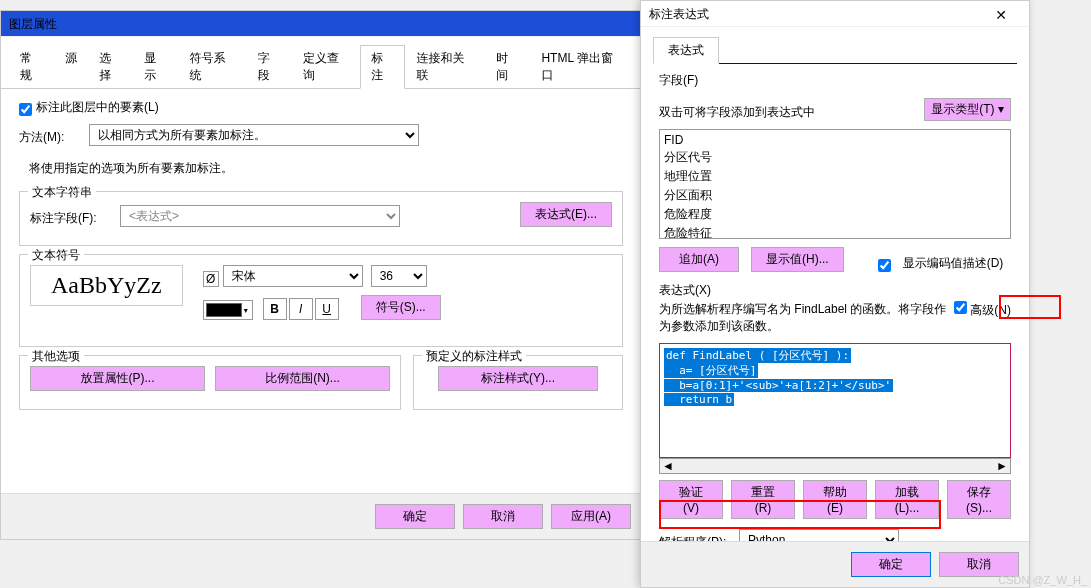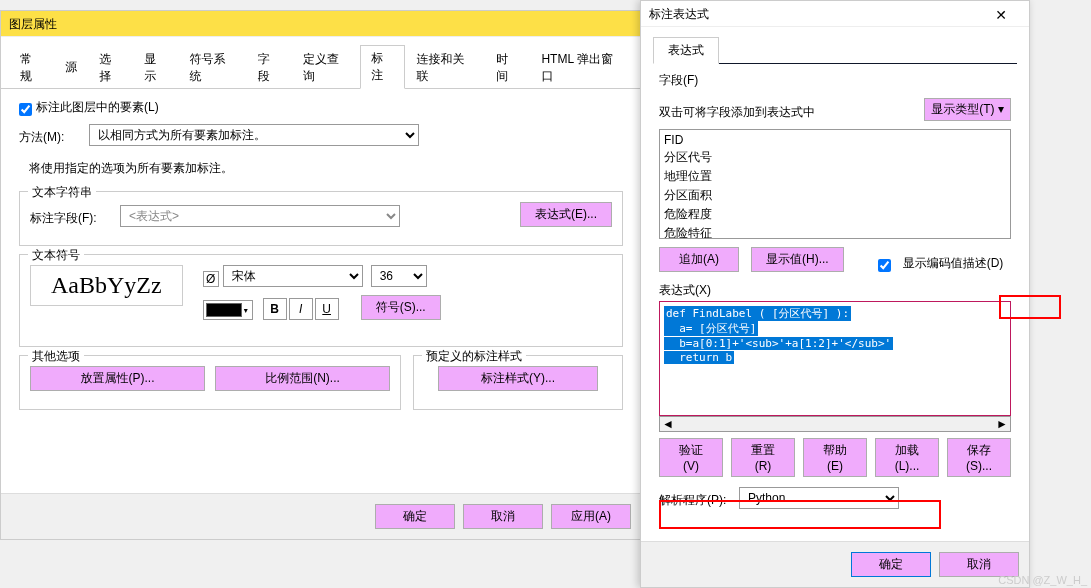--- a/index.html
+++ b/index.html
@@ -3,24 +3,24 @@
   <meta charset="utf-8">
   <style>
     * { box-sizing: border-box; margin: 0; padding: 0; font-family: "Microsoft YaHei", sans-serif; font-size: 12px; }
     body { background: #f0f0f0; width: 1091px; height: 588px; position: relative; overflow: hidden; }
     
     .window { background: #fff; border: 1px solid #ccc; position: absolute; }
     .titlebar { height: 26px; line-height: 26px; padding: 0 8px; border-bottom: 1px solid #eee; display: flex; justify-content: space-between; align-items: center; }
     .close-btn { width: 40px; height: 24px; text-align: center; cursor: pointer; font-size: 14px; }
     
     .win-left { left: 0; top: 10px; width: 642px; height: 530px; }
-    .win-left .titlebar { background: #fde047; }
+    .win-left .titlebar { background: #1d4ed8; }
     .win-left .content { padding: 0; }
     
-    .tabs { display: flex; border-bottom: 1px solid #ccc; padding: 8px 8px 0 8px; align-items: center; }
+    .tabs { display: flex; border-bottom: 1px solid #ccc; padding: 8px 8px 0 8px; }
     .tab { padding: 4px 10px; cursor: pointer; border: 1px solid transparent; border-bottom: none; margin-bottom: -1px; }
     .tab.active { border-color: #ccc; background: #fff; border-bottom: 1px solid #fff; }
     
     .panel { padding: 10px 18px; }
     .row { display: flex; align-items: flex-end; margin-bottom: 8px; }
     .checkbox { margin-right: 4px; }
     .label-sm { margin-right: 10px; min-width: 60px; }
     .select { border: 1px solid #999; padding: 2px 4px; background: #fff; height: 22px; }
     .btn { border: 1px solid #adadad; background: #f0abfc; padding: 3px 14px; cursor: pointer; min-width: 80px; text-align: center; }
     .btn-primary { border: 1px solid #0078d7; }
@@ -180,20 +180,24 @@
       </div>
       <div class="row" style="margin-top:8px;gap:12px">
         <button class="btn">追加(A)</button>
         <button class="btn">显示值(H)...</button>
         <div style="width:10px"></div>
         <input type="checkbox" checked="" style="">
         <span>显示编码值描述(D)</span>
       </div>
 
       <div class="small-label" style="margin-top:10px">表达式(X)</div>
+      <div class="row" style="justify-content:space-between;align-items:flex-start;margin-top:2px">
+        <span style="max-width:310px">为所选解析程序编写名为 FindLabel 的函数。将字段作为参数添加到该函数。</span>
+        <label style="white-space:nowrap"><input type="checkbox" checked="" style=""> <span>高级(N)</span></label>
+      </div>
       <div class="code-box">
         <span class="code-selected">def FindLabel ( [分区代号] ):</span><br>
         <span class="code-selected">  a= [分区代号]</span><br>
         <span class="code-selected">  b=a[0:1]+'&lt;sub&gt;'+a[1:2]+'&lt;/sub&gt;'</span><br>
         <span class="code-selected">  return b</span>
       </div>
       <div class="scroll-x">
           <span>◄</span>
           <span>►</span>
         </div>

